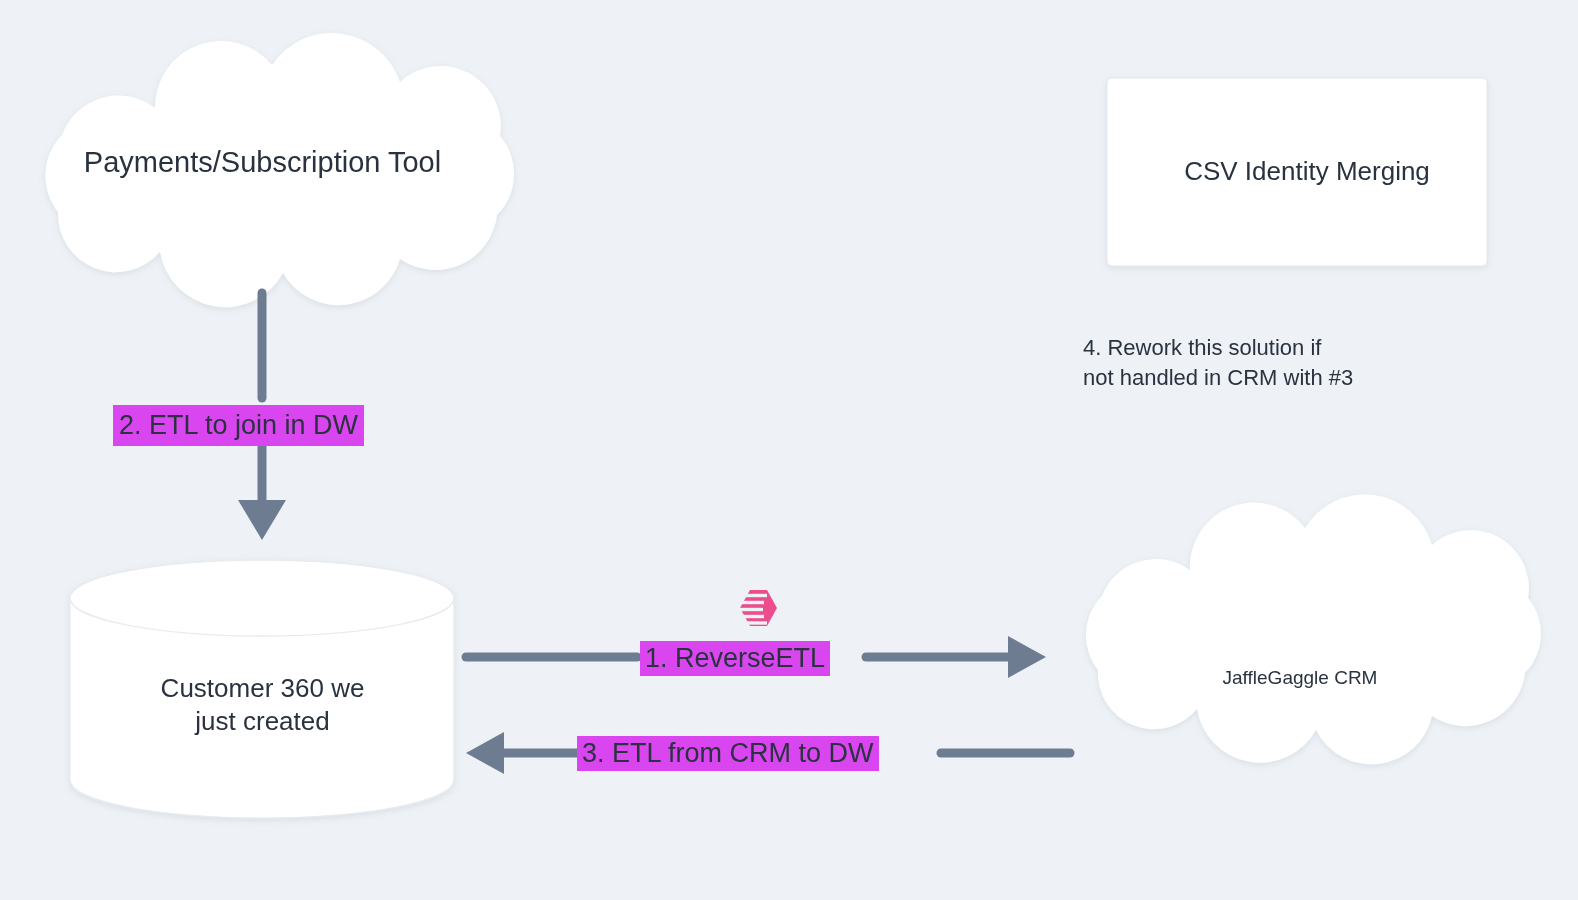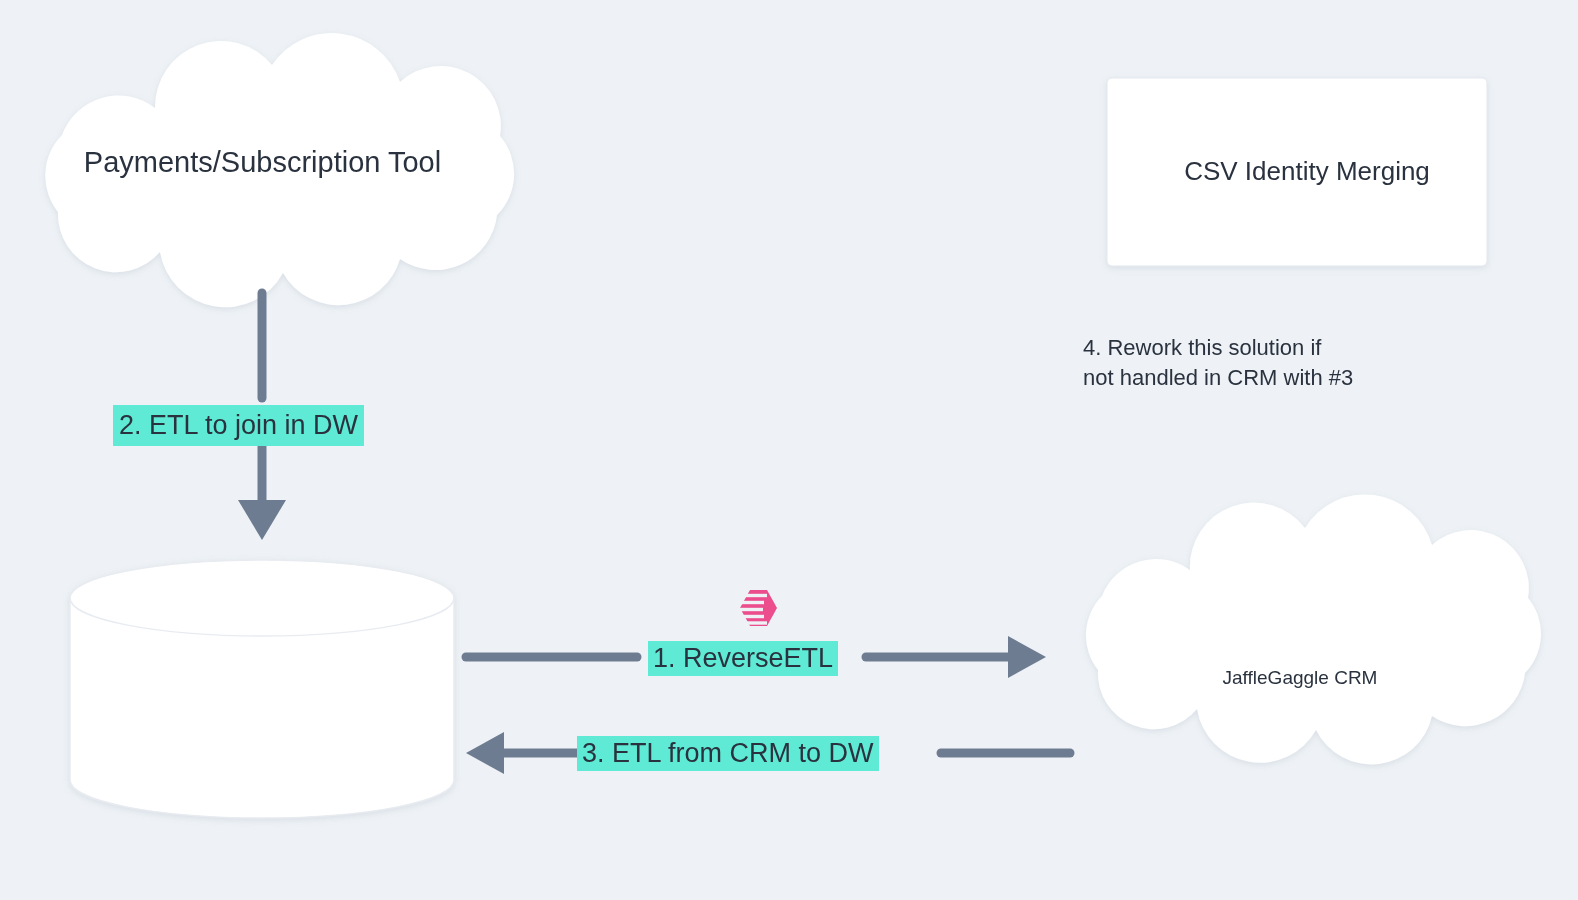--- a/index.html
+++ b/index.html
@@ -34,42 +34,42 @@
     width: 1578px;
     height: 900px;
     z-index: 1;
   }
   .edge-label {
     position: absolute;
     color: #29323e;
     text-align: right;
     line-height: 1.3;
     z-index: 6;
-    background: #5eead4;
+    background: #d946ef;
     white-space: nowrap;
   }
   .annotation {
     position: absolute;
     color: #29323e;
     line-height: 1.38;
     z-index: 6;
     white-space: pre-line;
   }
   .logo-badge {
     position: absolute;
     z-index: 7;
   }
 
   
   #label-payments   { left: 15px;   top: 144px;  width: 495px; font-size: 29px; }
   #label-csv        { left: 1117px; top: 155px;  width: 380px; font-size: 26px; }
   #label-db         { left: 70px;   top: 672px;  width: 385px; font-size: 26px; }
   #label-crm        { left: 1065px; top: 666px;  width: 470px; font-size: 19px; }
 
-  #edge-label-1 { left: 640px; top: 641px; font-size: 27px; padding: 0 5px; margin-left: 8px; }
+  #edge-label-1 { left: 640px; top: 641px; font-size: 27px; padding: 0 5px; }
   #edge-label-2 { left: 113px; top: 405px; font-size: 27px; padding: 3px 6px; }
   #edge-label-3 { left: 577px; top: 736px; font-size: 27px; padding: 0 5px; }
 
   #annotation-4 { left: 1083px; top: 297px; width: 430px; font-size: 22px; margin-top: 36px; }
 
   #logo-dbt { left: 737px; top: 588px; width: 42px; height: 40px; }
 </style>
 </head>
 <body>
 
@@ -139,20 +139,22 @@
       <line x1="497" y1="753" x2="583" y2="753" stroke="#6e7c91" stroke-width="9" stroke-linecap="round"></line>
       <line x1="941" y1="753" x2="1070" y2="753" stroke="#6e7c91" stroke-width="9" stroke-linecap="round"></line>
       <polygon points="466,753 504,732 504,774" fill="#6e7c91"></polygon>
     </g>
   </svg>
 
   <div class="node-label" id="label-payments">Payments/Subscription Tool</div>
 
   <div class="node-label" id="label-csv">CSV Identity Merging</div>
 
+  <div class="node-label" id="label-db">Customer 360 we
+just created</div>
 
   <div class="node-label" id="label-crm">JaffleGaggle CRM</div>
 
   <div class="edge-label" id="edge-label-1">1. ReverseETL</div>
 
   <div class="edge-label" id="edge-label-2">2. ETL to join in DW</div>
 
   <div class="edge-label" id="edge-label-3">3. ETL from CRM to DW</div>
 
   <div class="annotation" id="annotation-4">4. Rework this solution if

